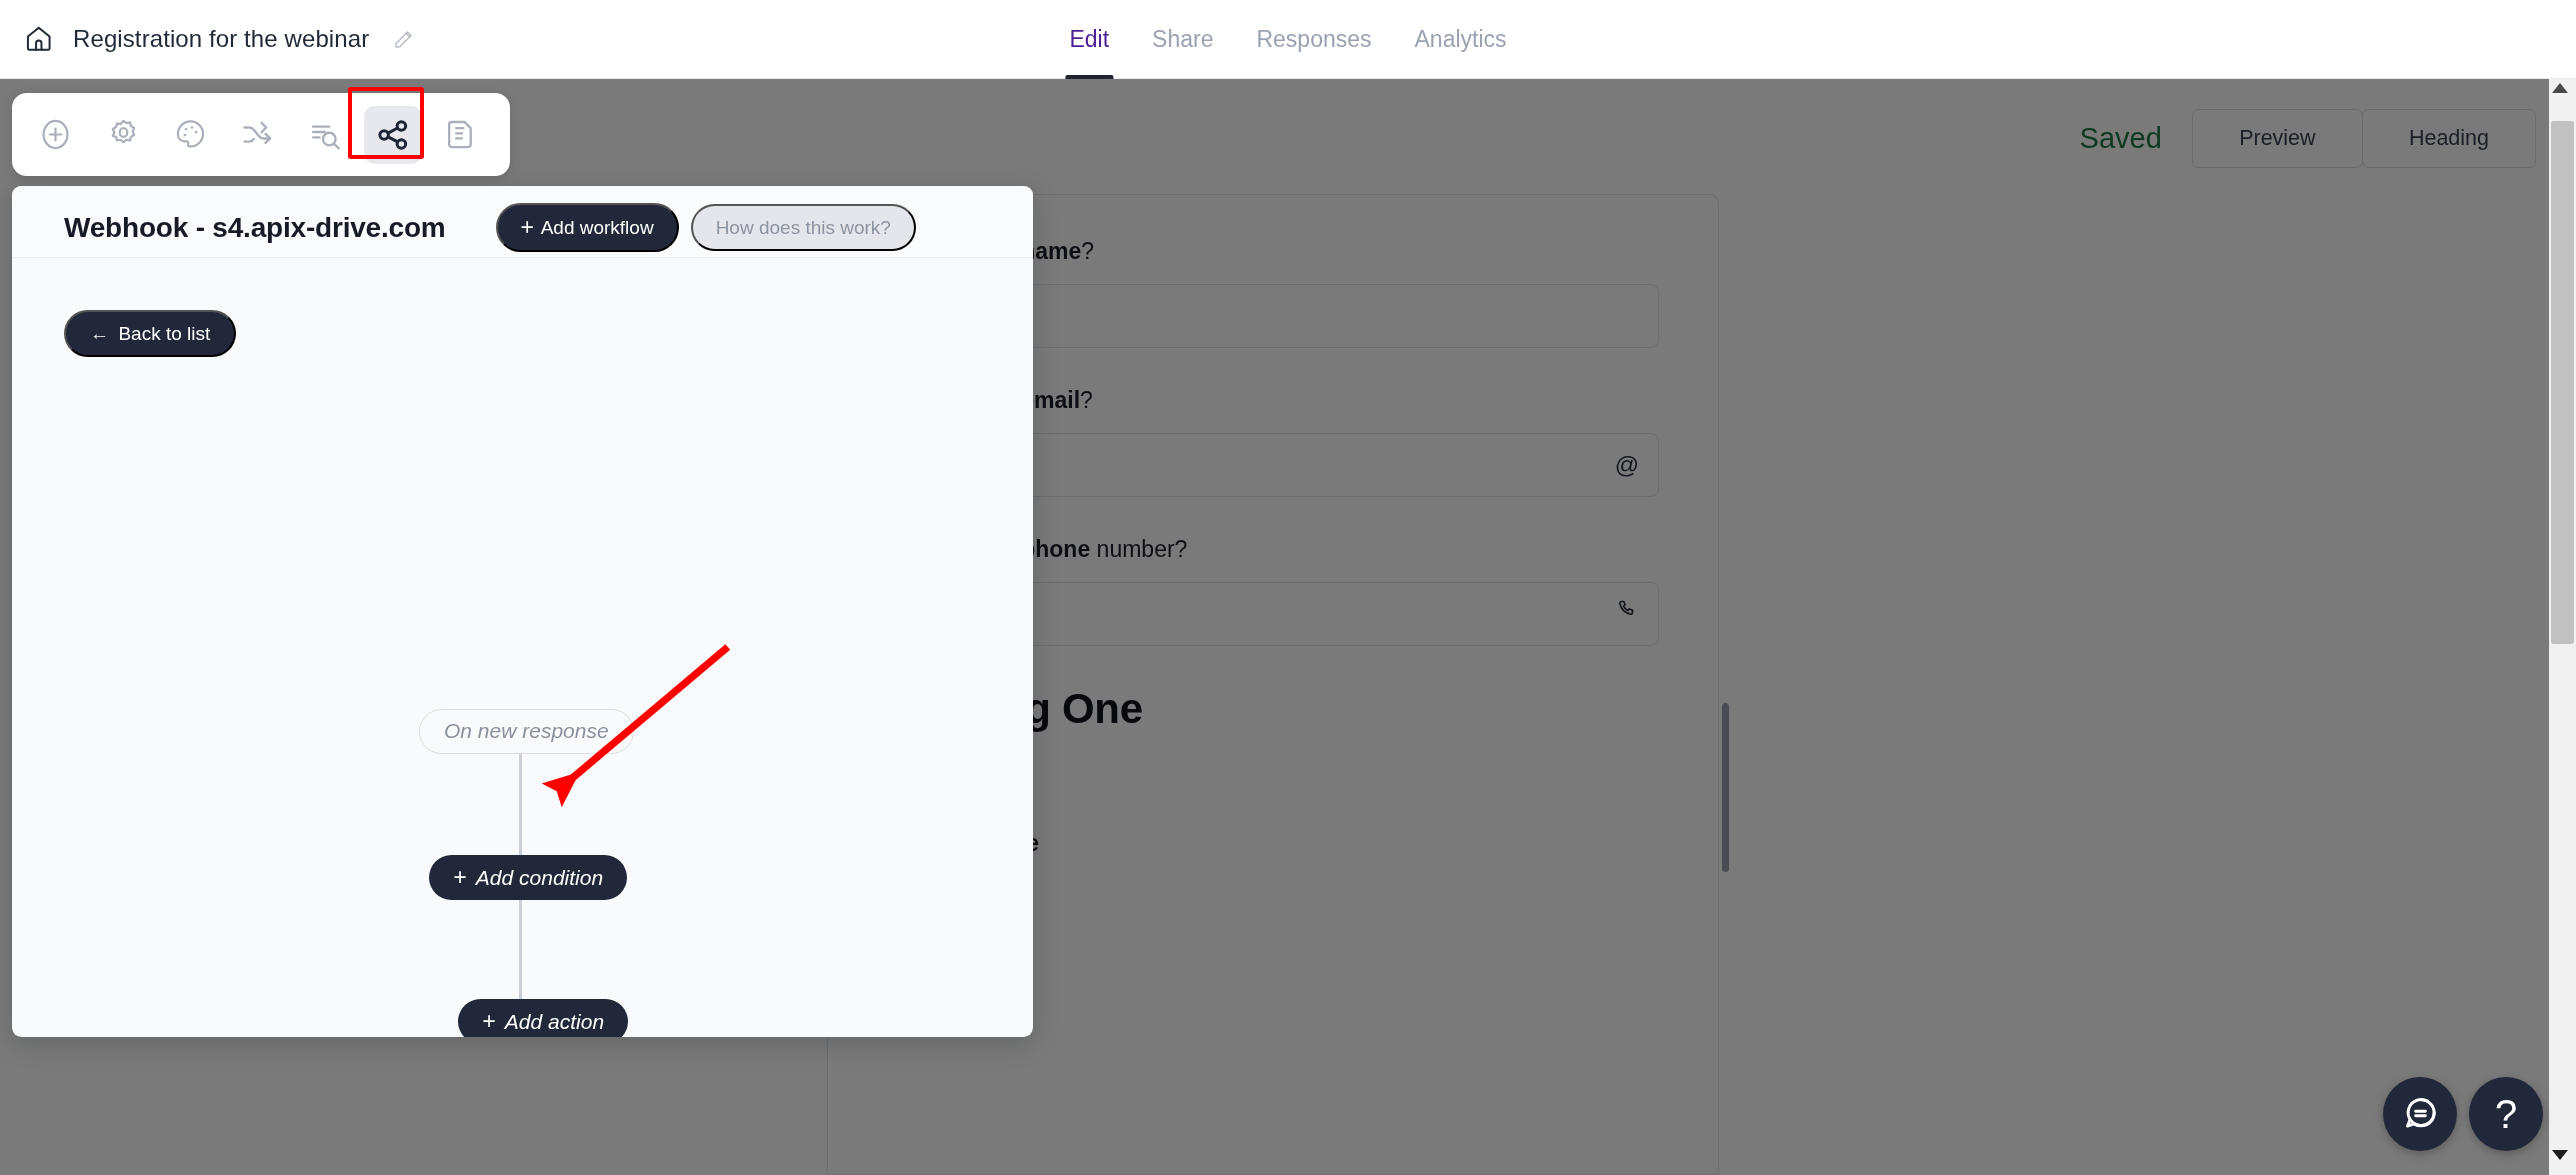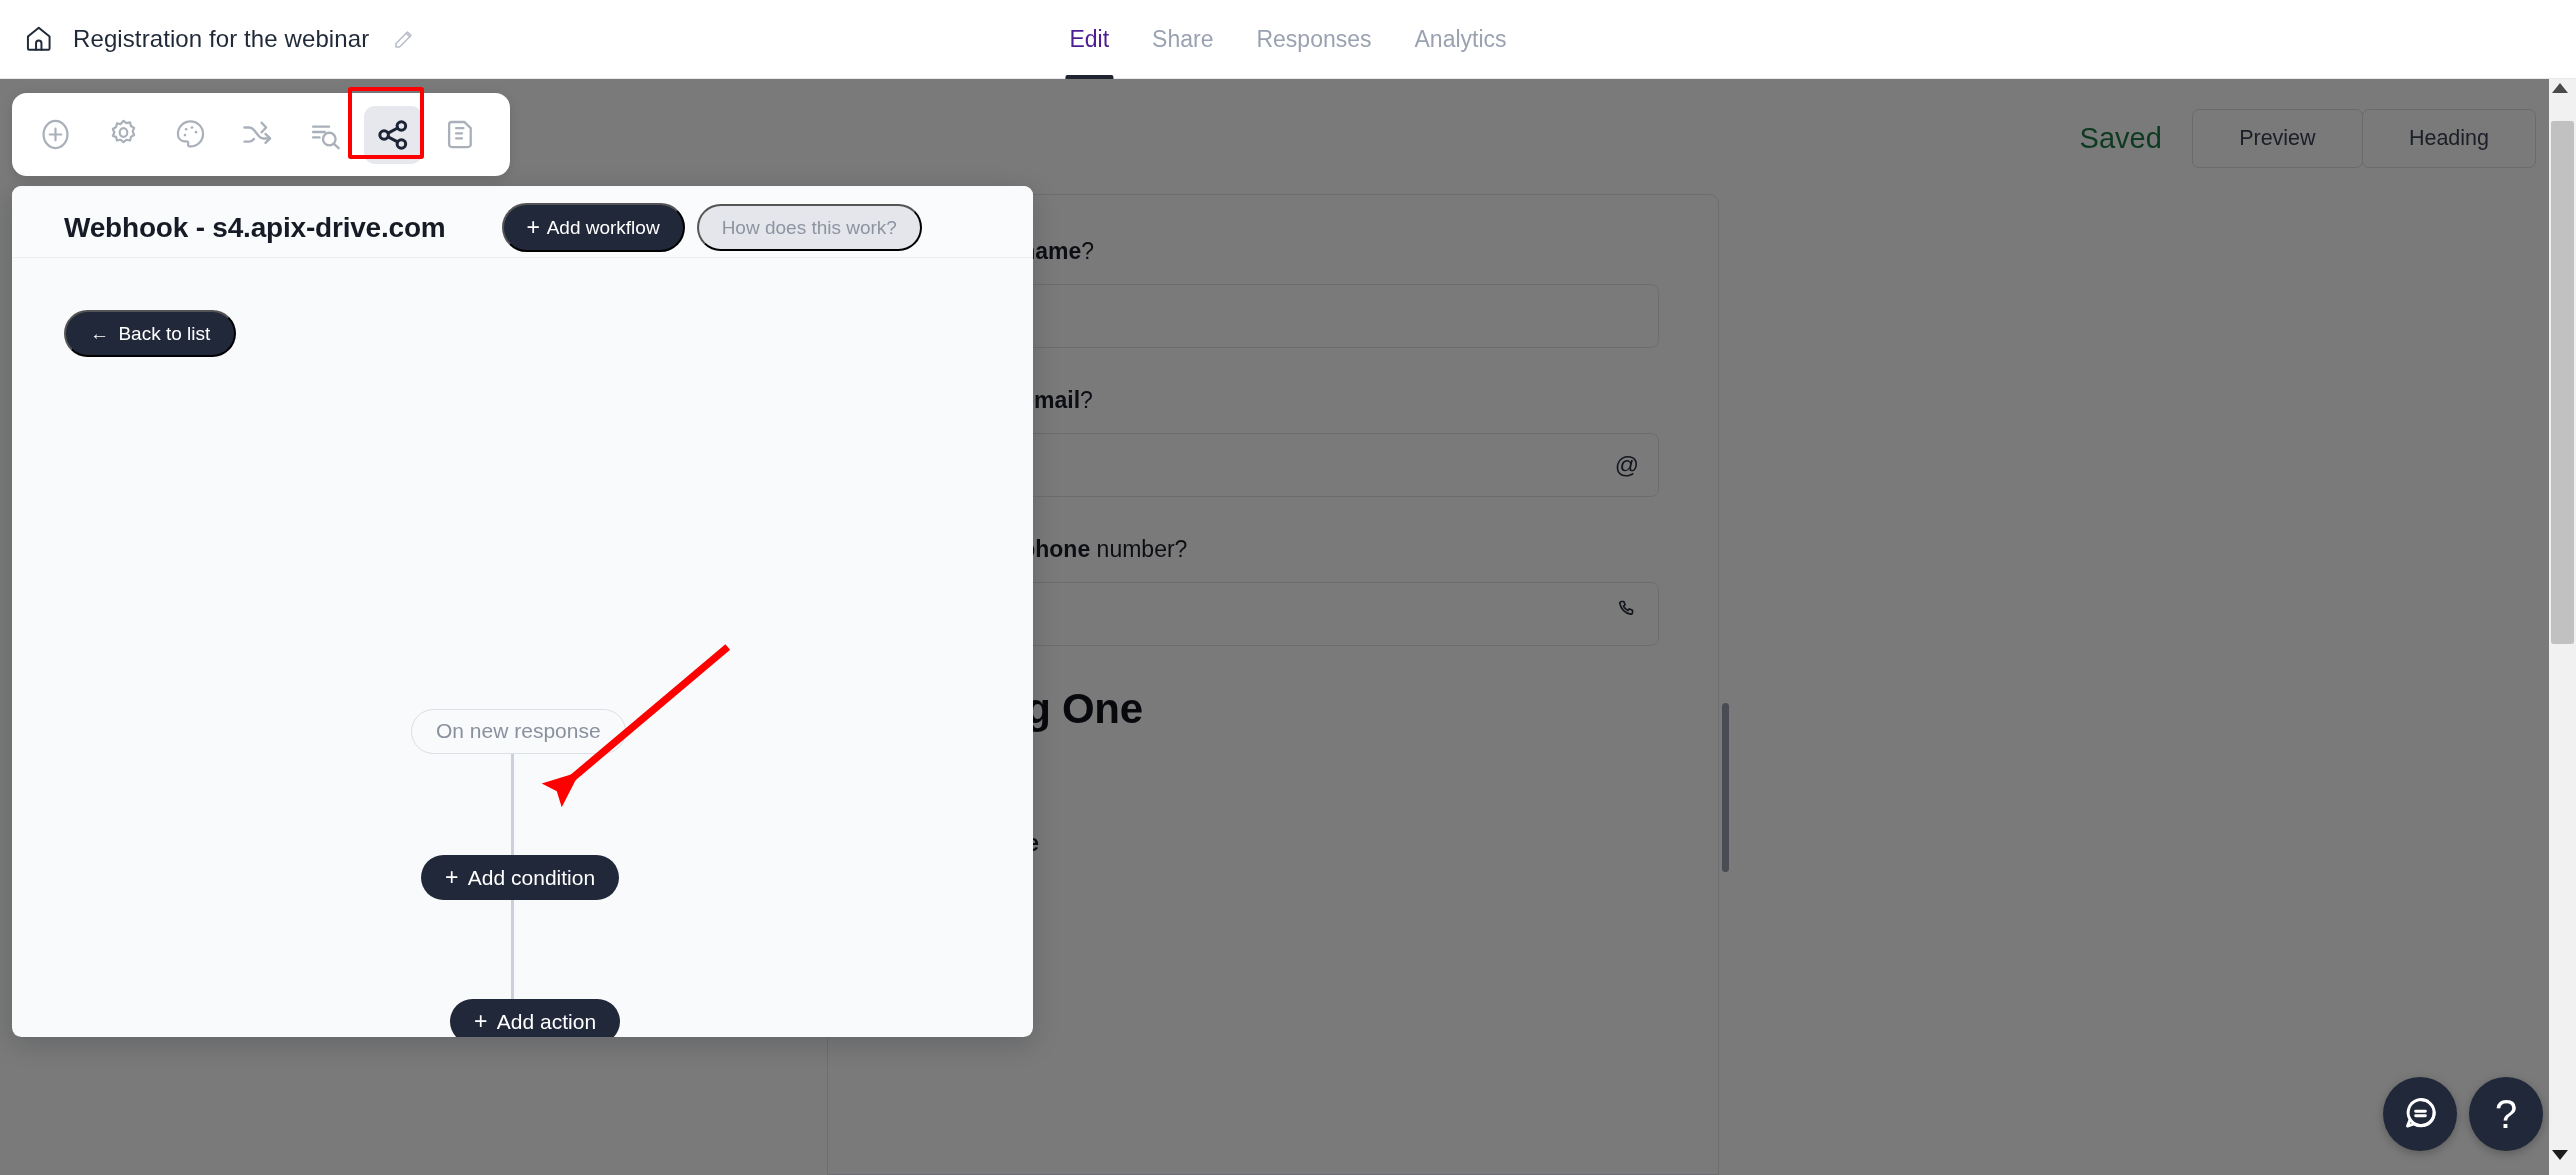--- a/index.html
+++ b/index.html
@@ -135,42 +135,42 @@
   .panel{
     position:absolute; top:186px; left:12px;
     width:1021px; height:851px;
     background:#f9fafb; border-radius:9.4px;
     box-shadow:0 6.7px 27px rgba(10,15,30,.18);
     z-index:50; overflow:hidden;
   }
   .panel-head{
     height:72px; background:#fafbfc;
     border-bottom:0.7px solid #eceef1;
-    display:flex; align-items:center; padding:12px 0 0 52px; gap:10px;
+    display:flex; align-items:center; padding:12px 0 0 52px; gap:4px;
   }
   .panel-title{ font-size:28px; font-weight:700; color:#161b26; letter-spacing:-0.2px; }
   .panel-head-btns{ display:flex; align-items:center; gap:12px; margin-left:46px; }
   .btn-dark{
     background:#202839; color:#fff; border-radius:670px;
     font-size:19px; padding:10.7px 23px; display:flex; align-items:center; gap:6.7px;
     white-space:nowrap;
   }
   .btn-grey{
     background:#e4e6eb; color:#8d94a1; border-radius:670px;
     font-size:19px; padding:10.7px 23px; white-space:nowrap;
   }
   .panel-body{ position:relative; height:778px; }
   .back-btn{
     position:absolute; top:52px; left:52px;
     background:#202839; color:#fff; border-radius:670px;
     font-size:19px; padding:10.7px 24px; display:flex; align-items:center; gap:9.4px;
   }
 
   
-  .wf{ position:absolute; top:0; left:0; width:100%; height:100%; }
+  .wf{ position:absolute; top:0; left:8px; width:100%; height:100%;font-style:italic; }
   .wf-line{
     position:absolute; left:499px; top:493px; width:3.4px; height:268px;
     background:#ccd0d8;
   }
   .node-trigger{
     position:absolute; top:451px; left:399px;
     background:#f9fafb; border:1.3px solid #dcdfe5; color:#8a919e;
     border-radius:670px; font-size:21px; padding:9.4px 24px;
     white-space:nowrap;
   }

